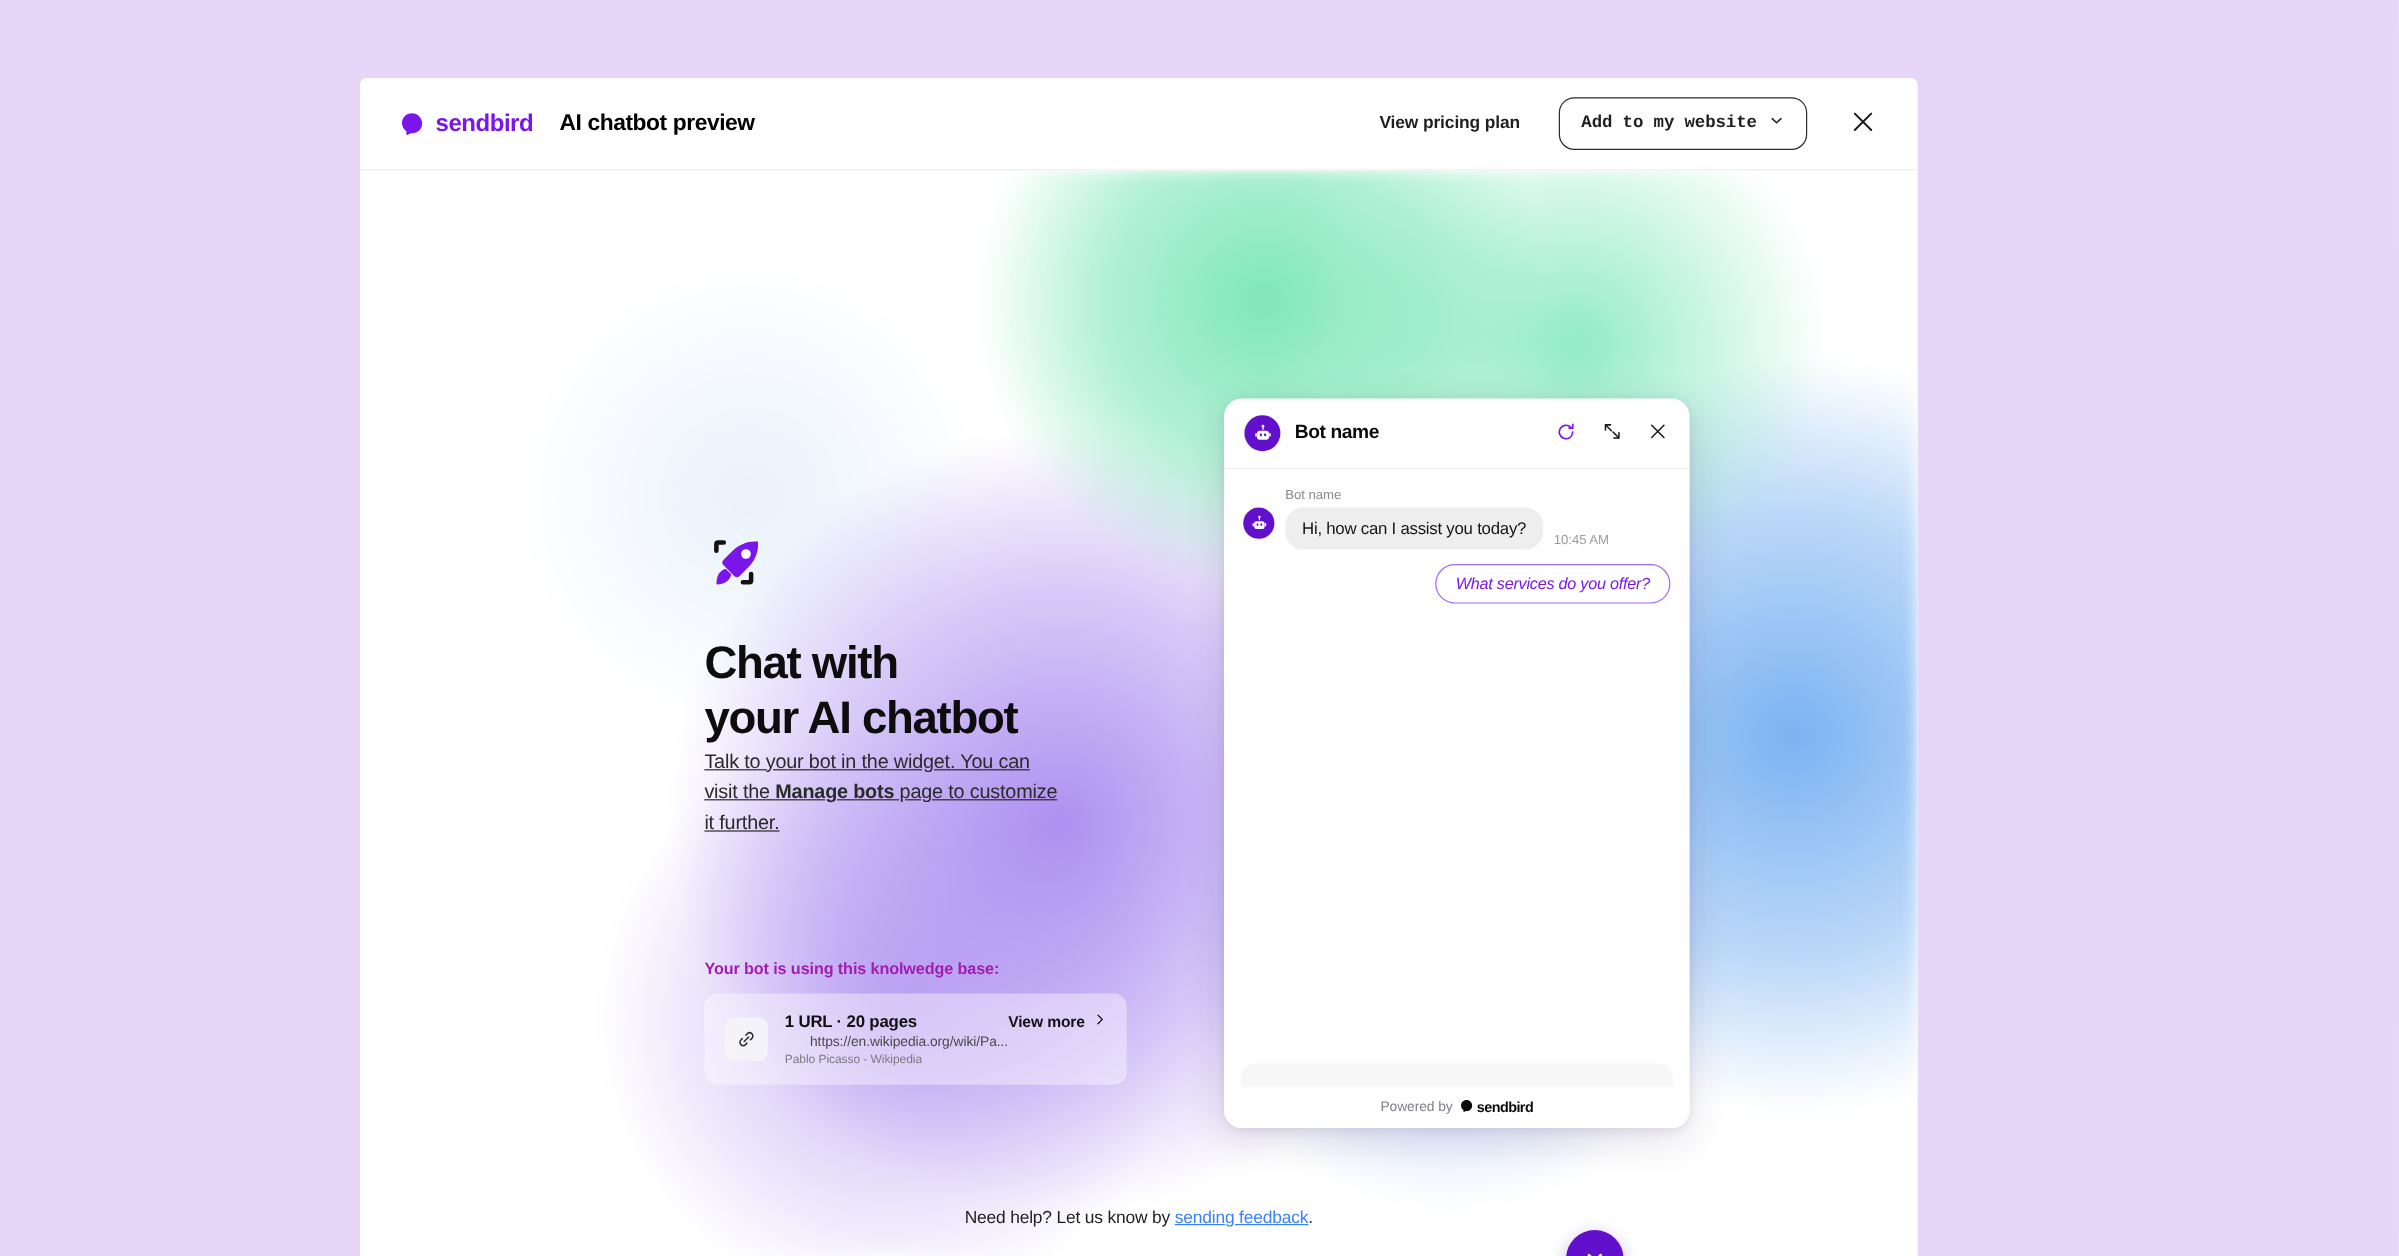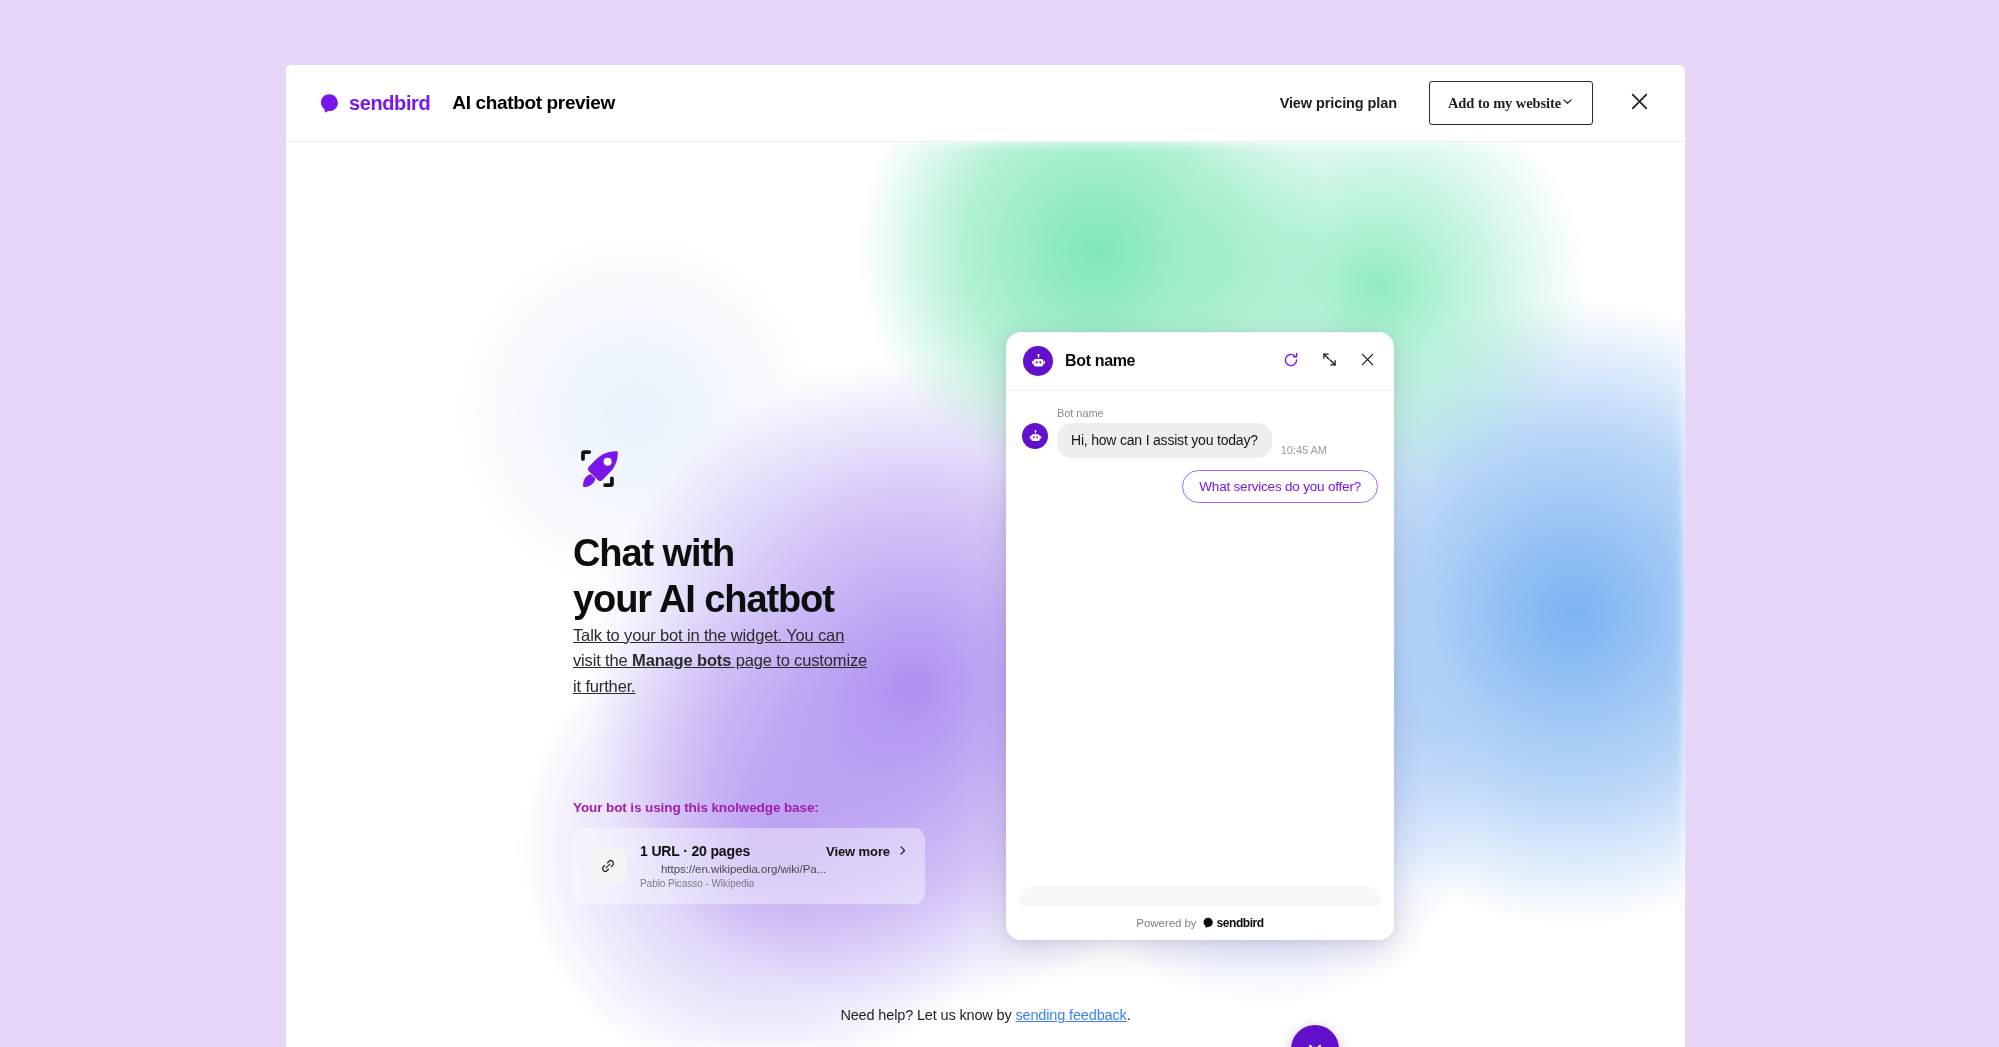--- a/index.html
+++ b/index.html
@@ -21,23 +21,23 @@
     position: absolute;
     inset: 0;
     background: #e7d6f8;
     border-radius: 26px;
     overflow: hidden;
   }
 
   
   #modal {
     position: absolute;
-    left: 286px;
+    left: 300px;
     top: 65px;
-    width: 1399px;
+    width: 1298px;
     height: 982px;
     background: #ffffff;
     border-radius: 6px 6px 0 0;
     overflow: hidden;
     display: flex;
     flex-direction: column;
   }
 
   
   #modal-header {
@@ -96,27 +96,28 @@
     cursor: pointer;
     padding: 8px 10px;
     font-family: inherit;
     letter-spacing: -0.1px;
   }
 
   #add-website {
     margin-left: 22px;
     height: 44px;
     border: 1px solid #2b2b2b;
-    border-radius: 3px;
+    border-radius: 13px;
     background: #fff;
     display: flex;
     align-items: center;
+    gap: 10px;
     padding: 0 18px;
     cursor: pointer;
-    font-family: Liberation Serif, serif;
+    font-family: Liberation Mono, monospace;
   }
 
   #add-website .lbl {
     font-size: 14.5px;
     font-weight: 600;
     color: #1f1f1f;
     letter-spacing: -0.1px;
   }
 
   #modal-close {
@@ -378,20 +379,21 @@
   .reply-chip {
     border: 1px solid #a06bf0;
     border-radius: 17px;
     background: #fff;
     padding: 8px 16px;
     font-size: 13.5px;
     color: #7b16ea;
     font-family: inherit;
     cursor: pointer;
     letter-spacing: -0.2px;
+    font-style: italic;
   }
 
   #widget-input-area {
     height: 46px;
     min-height: 46px;
     margin: 0 14px;
     background: #f7f7f8;
     border-radius: 12px 12px 0 0;
     position: relative;
   }

